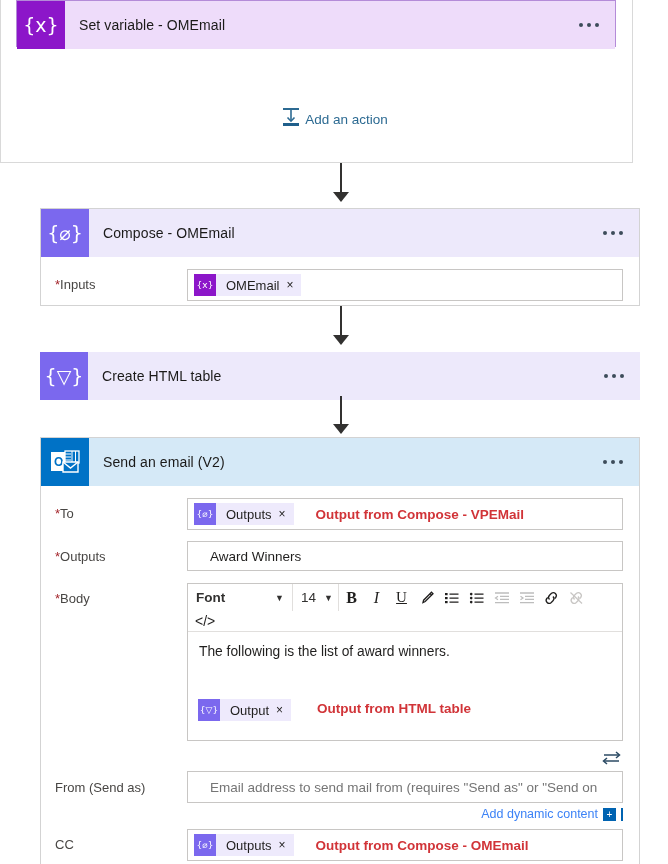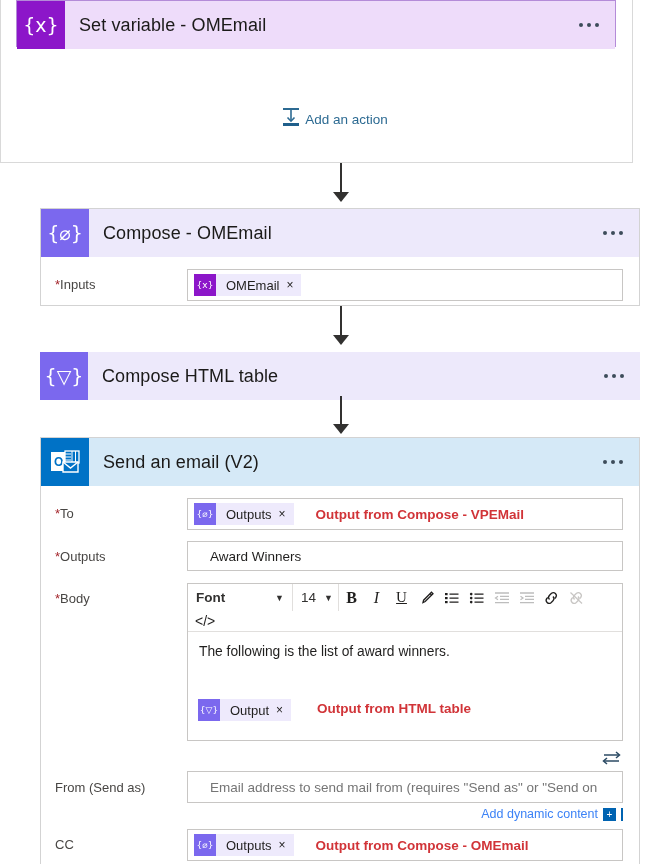--- a/index.html
+++ b/index.html
@@ -29,21 +29,21 @@
     position: relative;
   }
   .hdr-icon {
     width: 48px; height: 48px;
     flex: 0 0 48px;
     display: flex;
     align-items: center;
     justify-content: center;
   }
   .hdr-title {
-    font-size: 18px;
+    font-size: 14px;
     color: #1b1a19;
     padding-left: 14px;
     letter-spacing: .1px;
   }
   .ellipsis {
     position: absolute;
     right: 16px; top: 50%;
     transform: translateY(-50%);
     display: flex; gap: 4px;
     cursor: pointer;
@@ -303,21 +303,21 @@
   </div>
 
   <div class="conn" style="top:306px; height:32px;"></div>
   <div class="arrowhead" style="top:335px;"></div>
 
   <div id="card-table" class="card">
     <div class="card-header tint-light">
       <div class="hdr-icon ic-table">
         <span class="glyph">{▽}</span>
       </div>
-      <div class="hdr-title">Compose HTML table</div>
+      <div class="hdr-title">Create HTML table</div>
       <div class="ellipsis">
           <i></i>
           <i></i>
           <i></i>
         </div>
     </div>
   </div>
 
   <div class="conn" style="top:396px; height:32px;"></div>
   <div class="arrowhead" style="top:424px;"></div>

